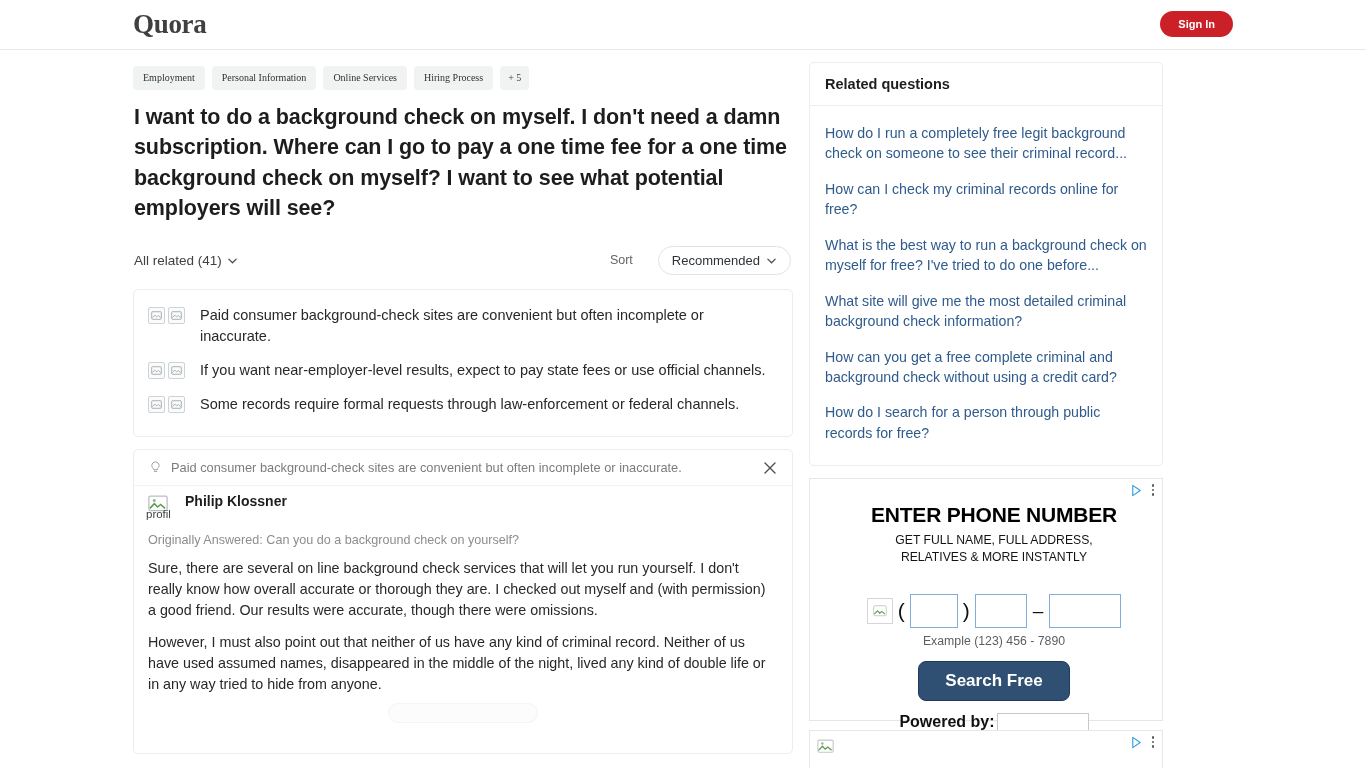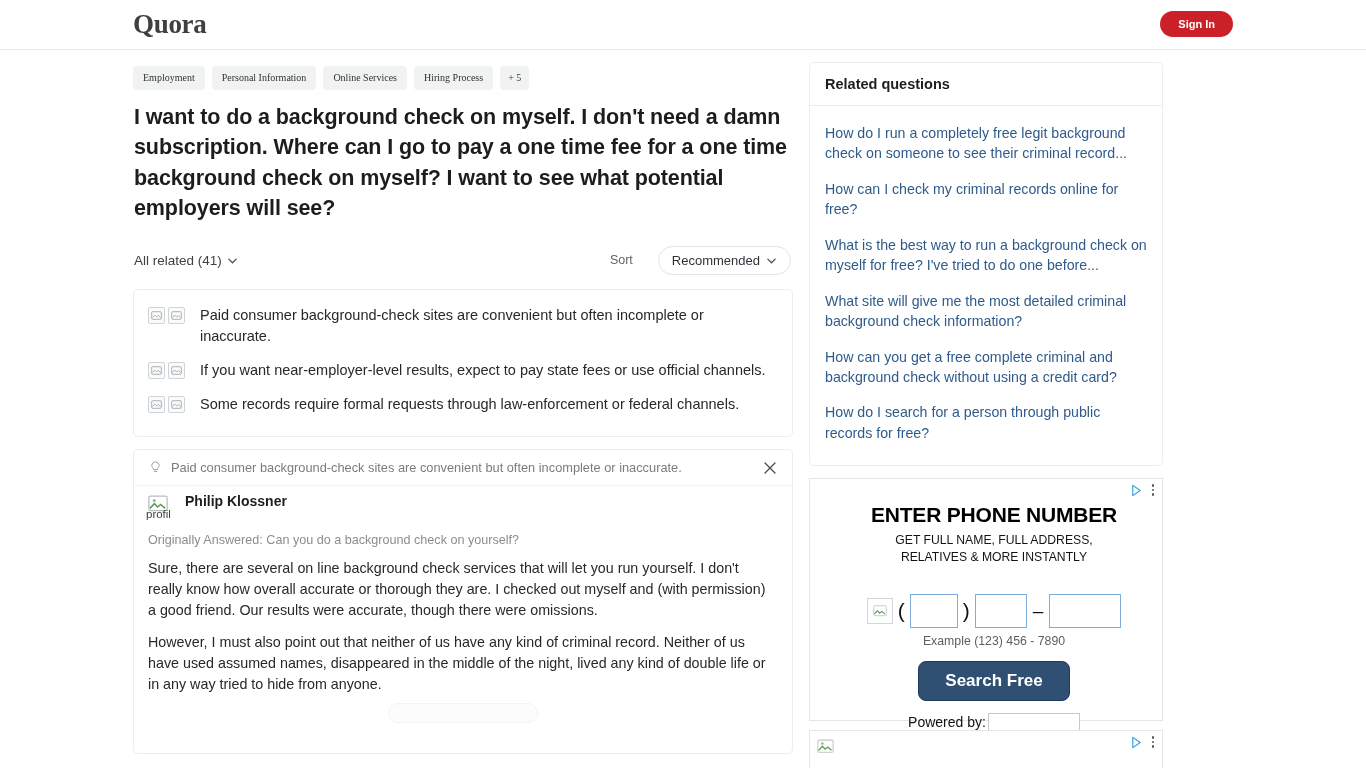--- a/index.html
+++ b/index.html
@@ -204,21 +204,21 @@
     display:block; margin:13px auto 0 auto;
     background:#2f4f73; color:#fff; border:1px solid #1f3a5a;
     border-radius:8px; font-size:17px; font-weight:700;
     padding:9px 26px; cursor:pointer;
     font-family:"Liberation Sans", sans-serif;
   }
   .powered {
     display:flex; align-items:center; justify-content:center;
     gap:2px; margin-top:12px;
   }
-  .powered-label { font-size:14px; font-weight:400; color:#111; }
+  .powered-label { font-size:16px; font-weight:700; color:#111; }
   .powered-box { width:92px; height:18px; border:1px solid #c9c9c9; background:#fff; }
 
   .ad-card2 {
     border:1px solid #e6e6e6; background:#fff;
     margin-top:9px; height:60px; position:relative;
   }
   .ad2-broken { position:absolute; left:7px; top:7px; }
 
   .ad-arrow { width:13px; height:13px; }
   .ad-dots { display:flex; flex-direction:column; gap:2px; cursor:pointer; padding:1px 3px; }

